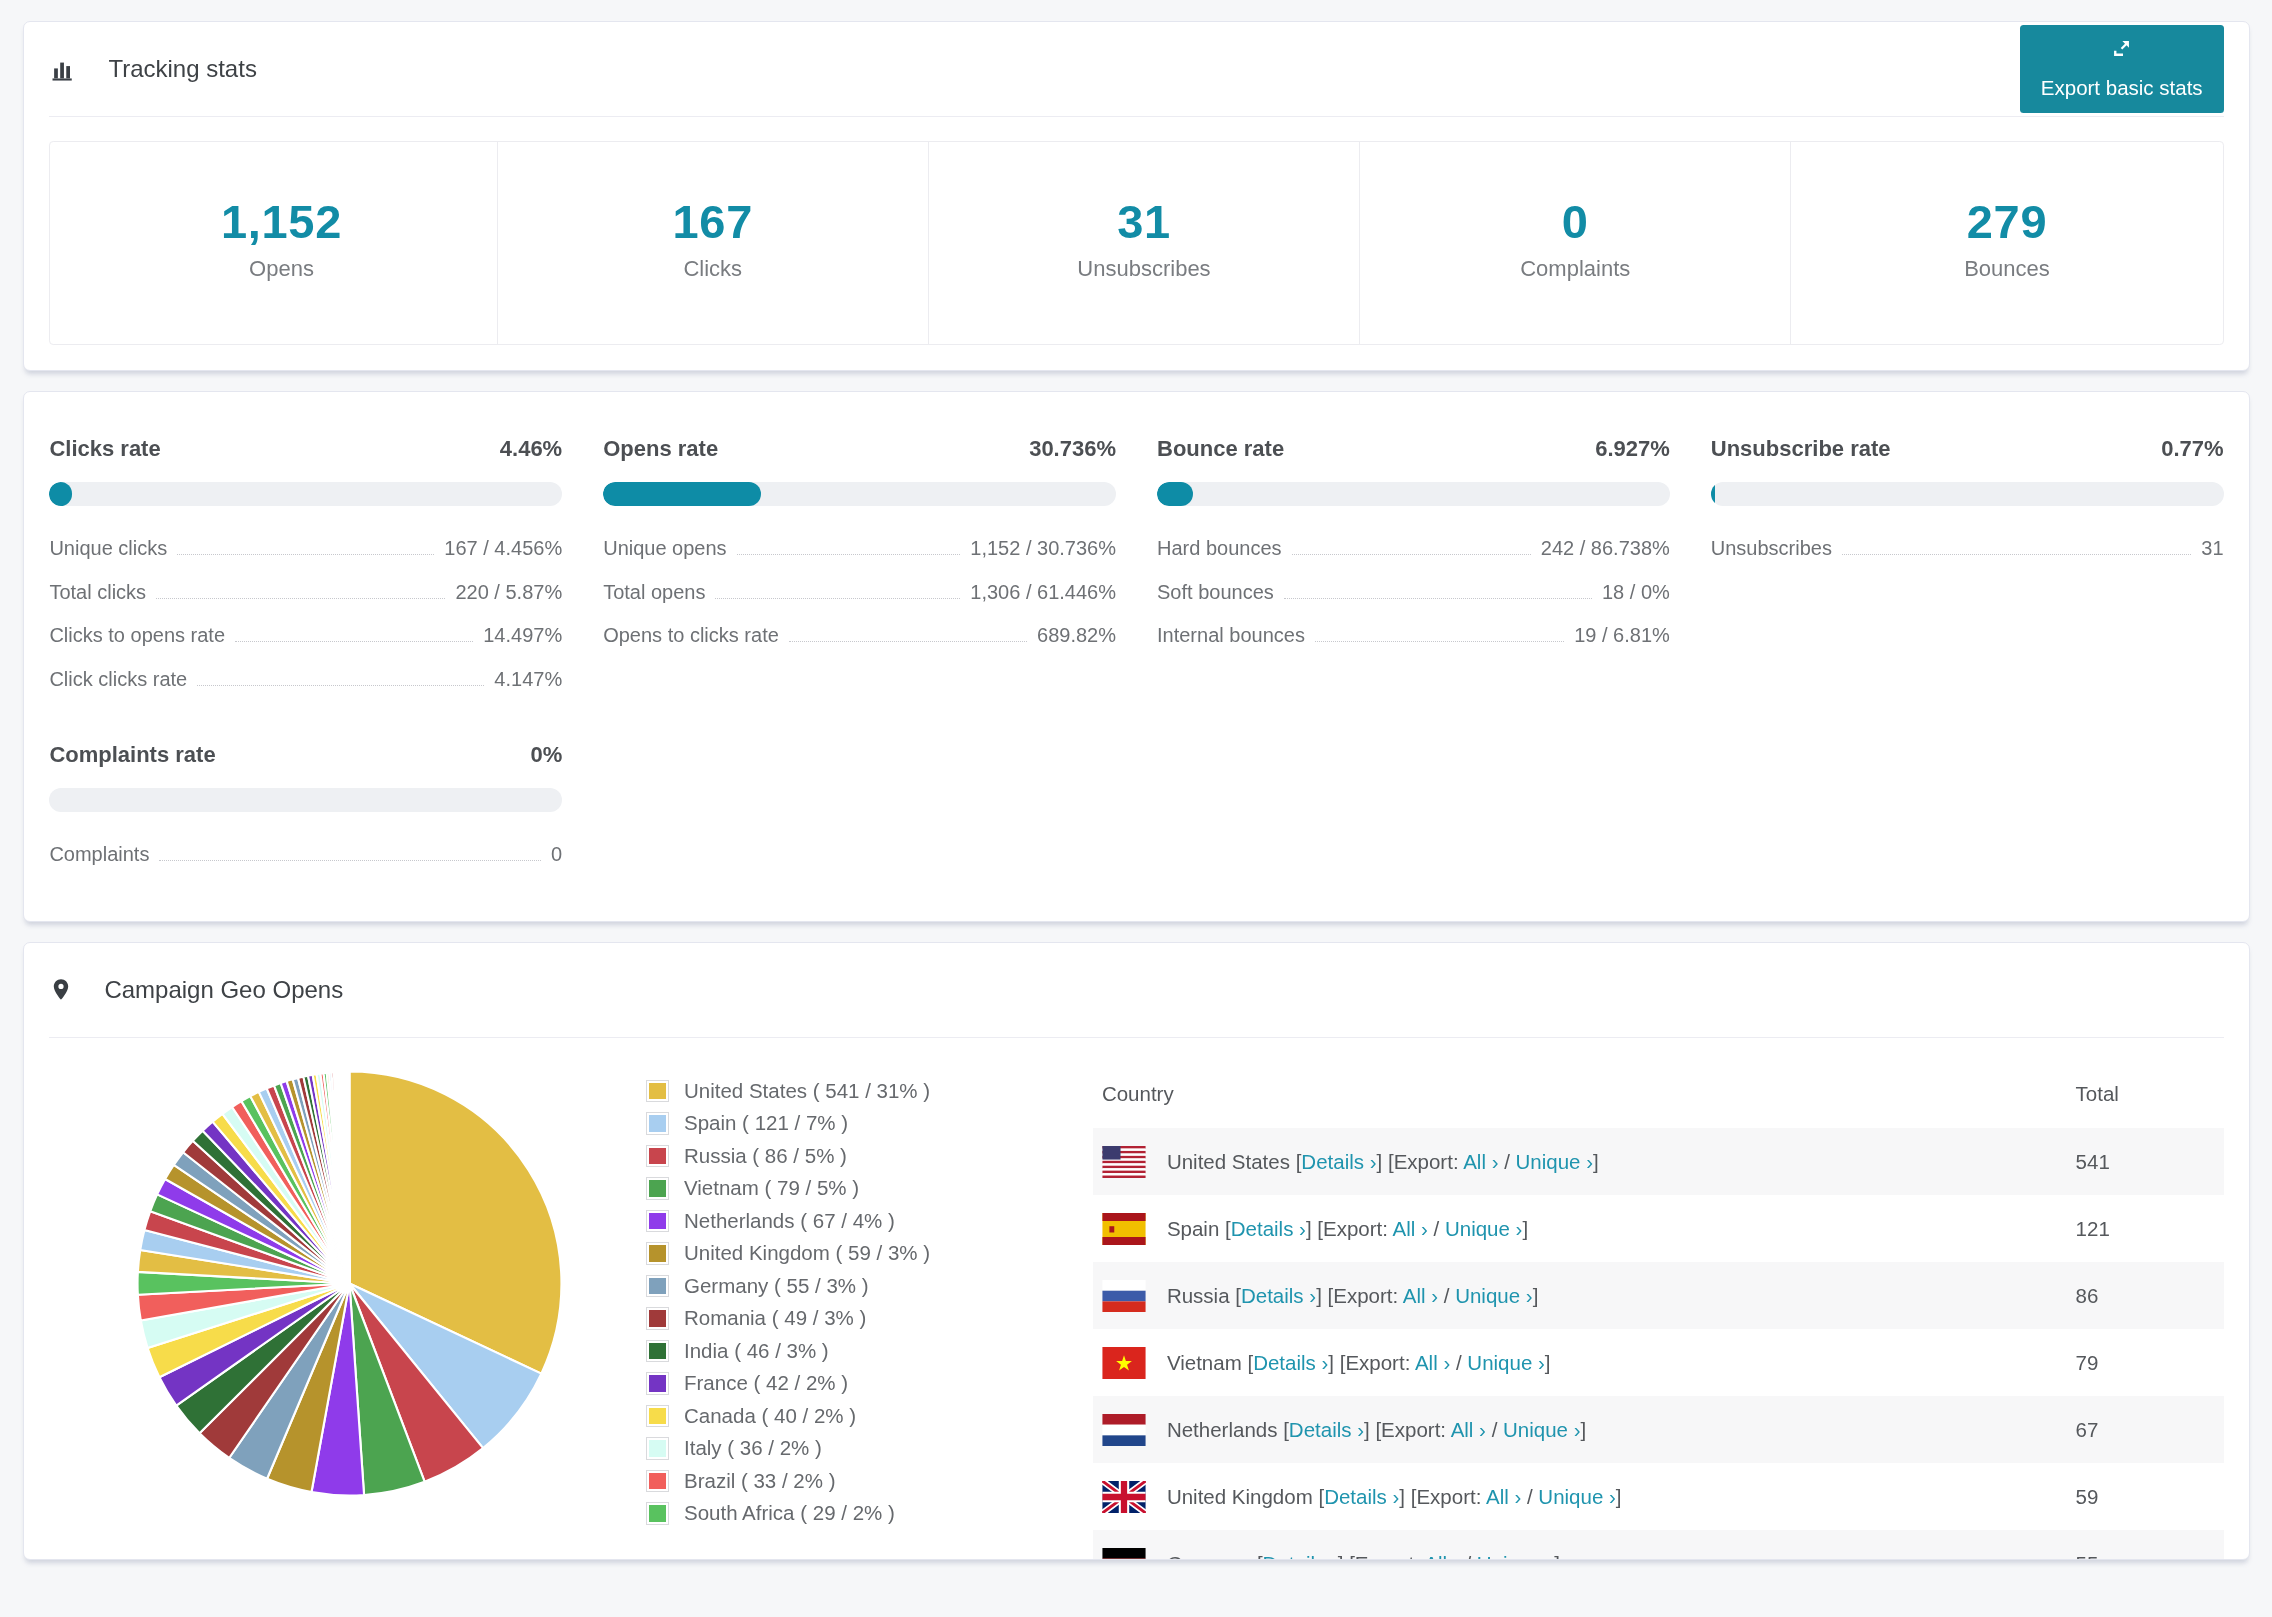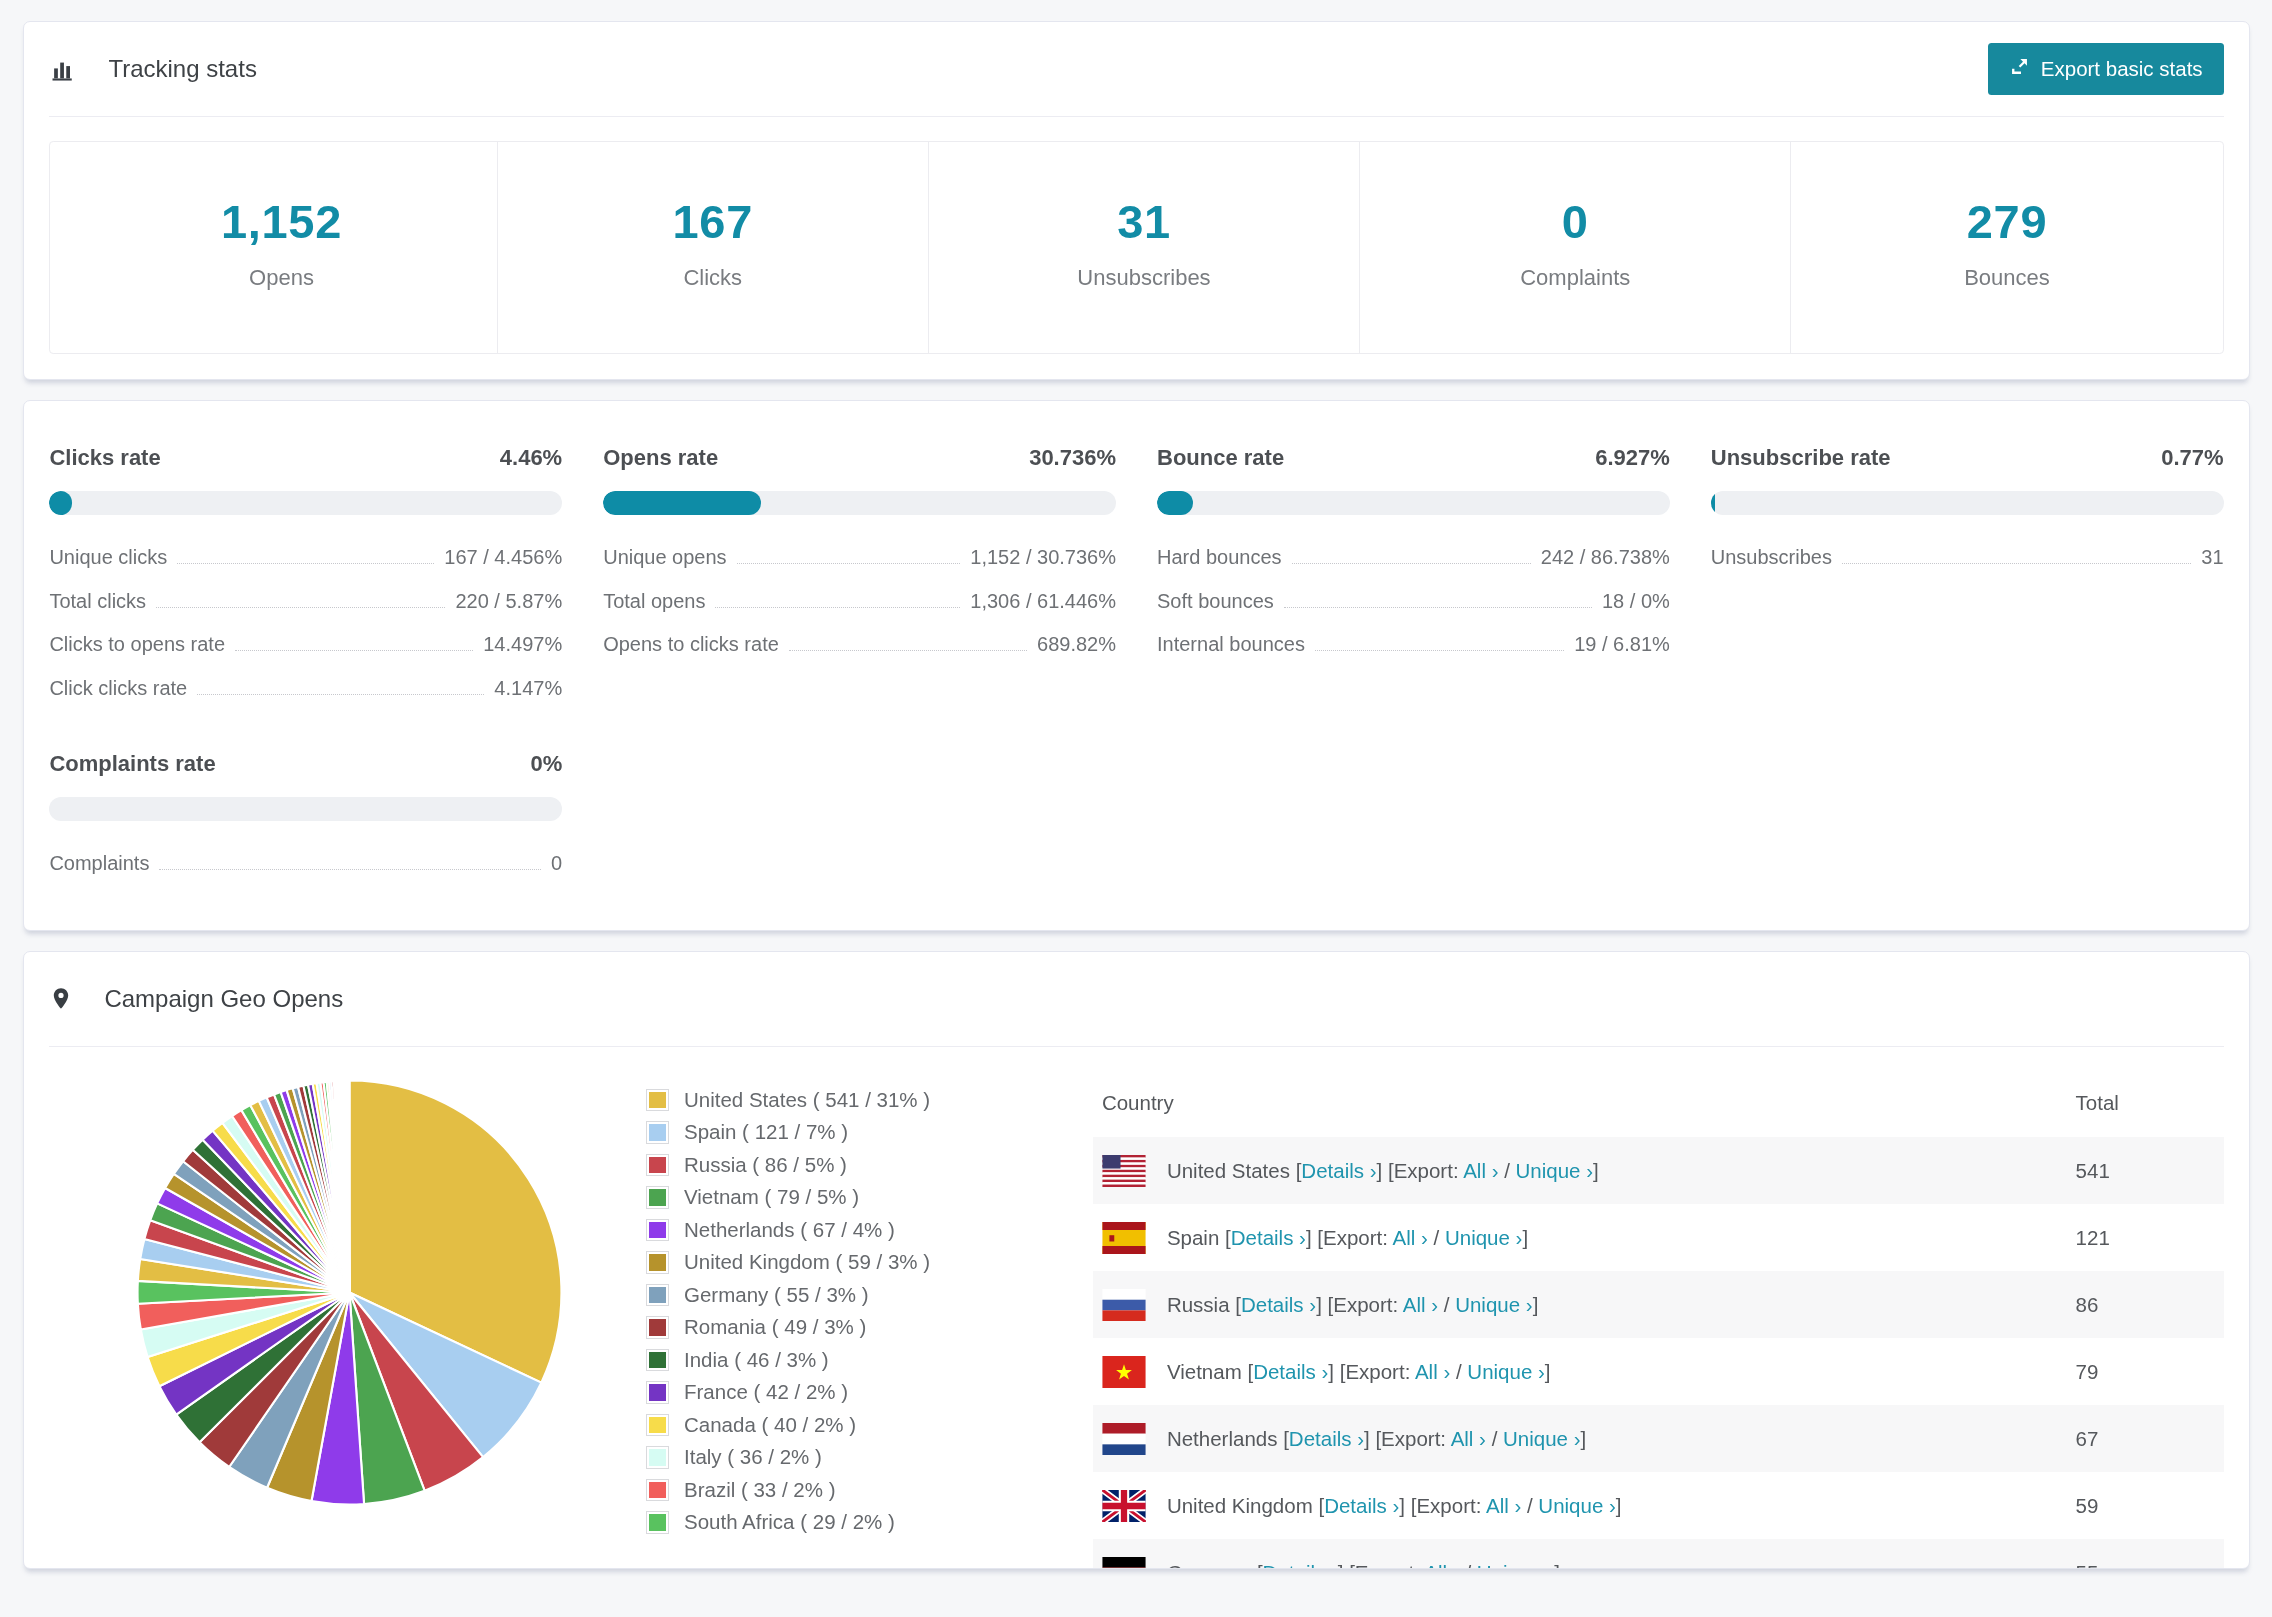--- a/index.html
+++ b/index.html
@@ -28,36 +28,36 @@
   }
   .card-title { display:flex; align-items:center; gap:31px; font-size:24px; font-weight:500; color:#3e4246;justify-content:center; }
   .card-title svg { display:block; }
 
   
   .btn-export {
     display:flex; align-items:center; gap:11.3px;
     background:#17899d; color:#fff;
     border:none; border-radius:3.5px;
     font-family:inherit; font-size:20.5px; font-weight:500;
-    padding:13.4px 21px; cursor:pointer;
+    padding:13.4px 21px; cursor:pointer;flex-direction:column;
   }
 
   
   .stats-grid {
     margin:24px 25.4px 25.4px;
     border:0.7px solid #ececf0;
     border-radius:4.2px;
     display:grid;
     grid-template-columns:repeat(5,1fr);
     padding-left:16px;
   }
   .stat-cell { text-align:center; padding:52px 0 62px; border-right:0.7px solid #ececf0; }
   .stat-cell:last-child { border-right:none; }
   .stat-value { font-size:47px; font-weight:700; color:#128ca6; letter-spacing:0.7px; }
-  .stat-label { font-size:22px; color:#797c80; margin-top:16px; }
+  .stat-label { font-size:22px; color:#797c80; margin-top:7px; }
 
   
   .rates-grid {
     padding:44px 25.4px 55px;
     display:grid;
     grid-template-columns:repeat(4,1fr);
     column-gap:41px;
     row-gap:51px;
   }
   .rate-head { display:flex; justify-content:space-between; align-items:baseline; }

